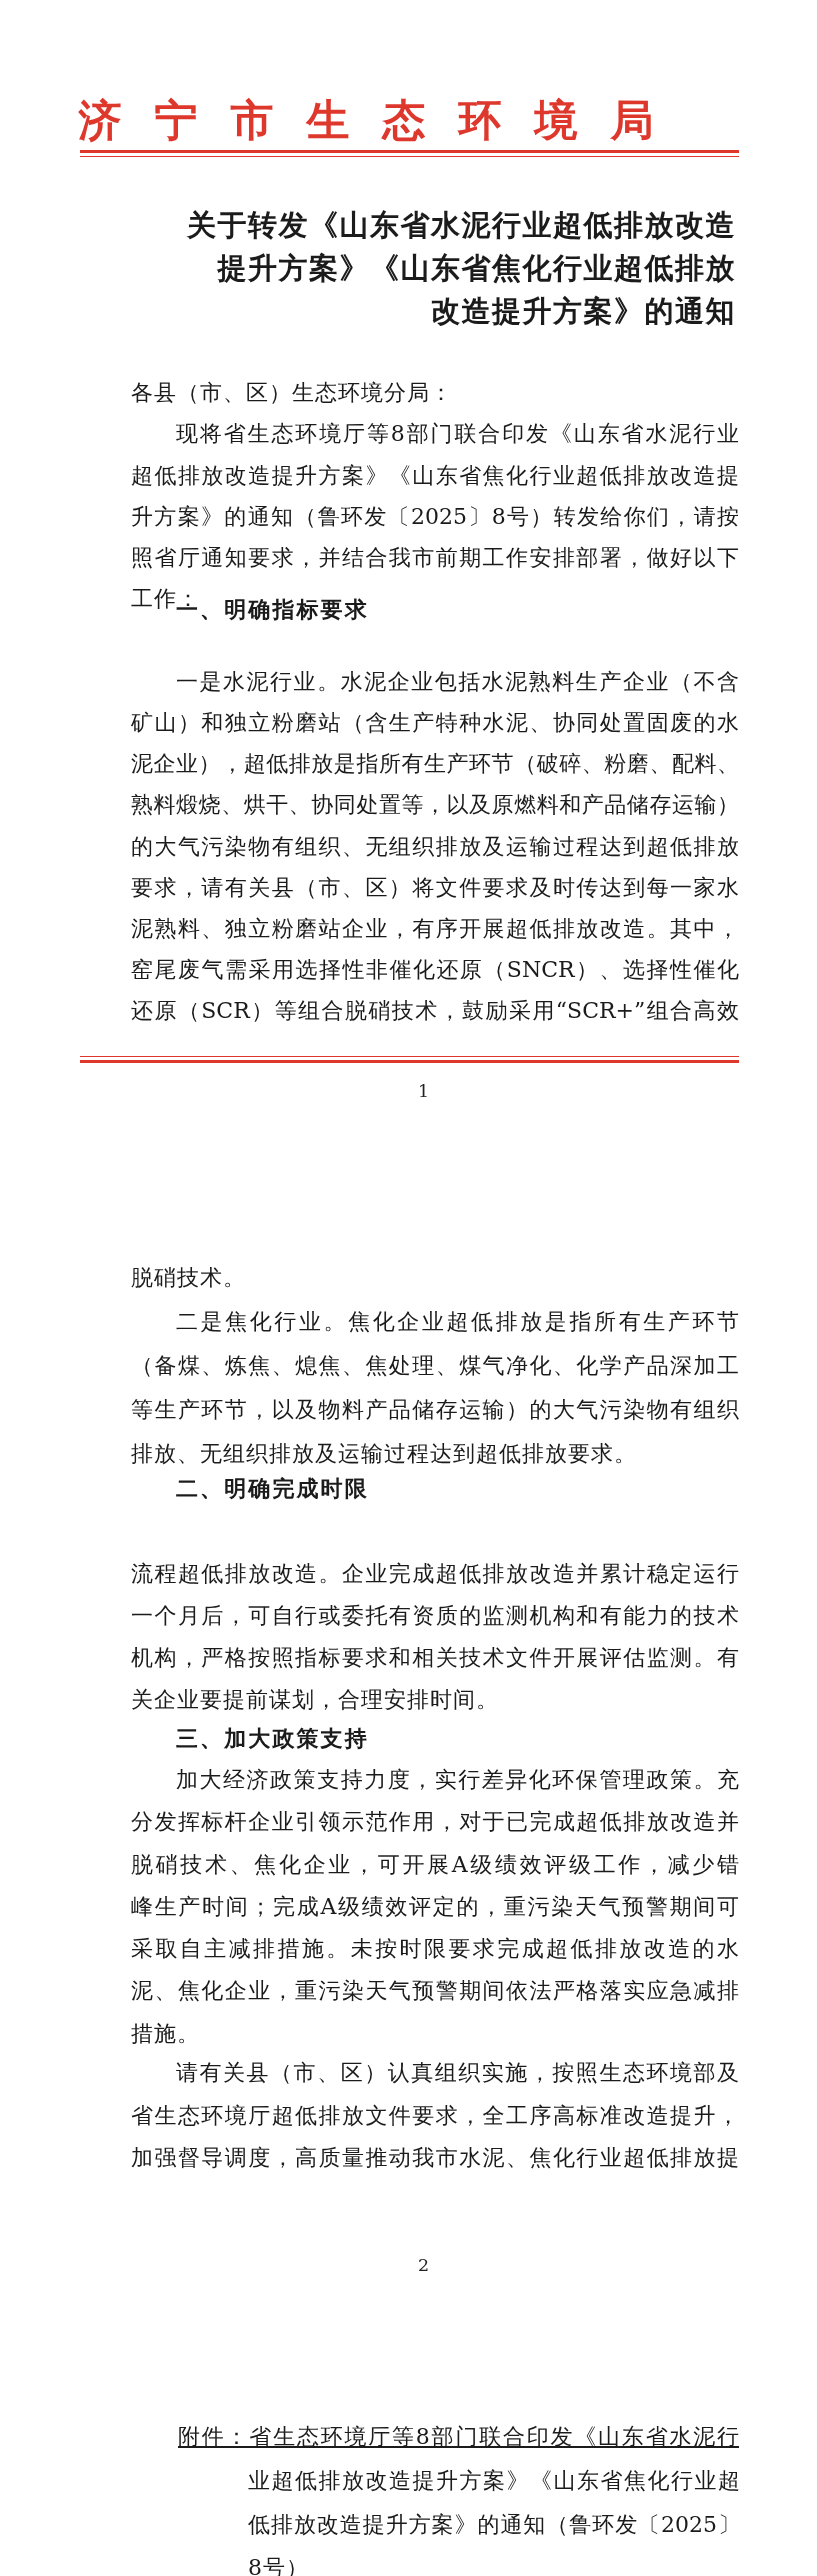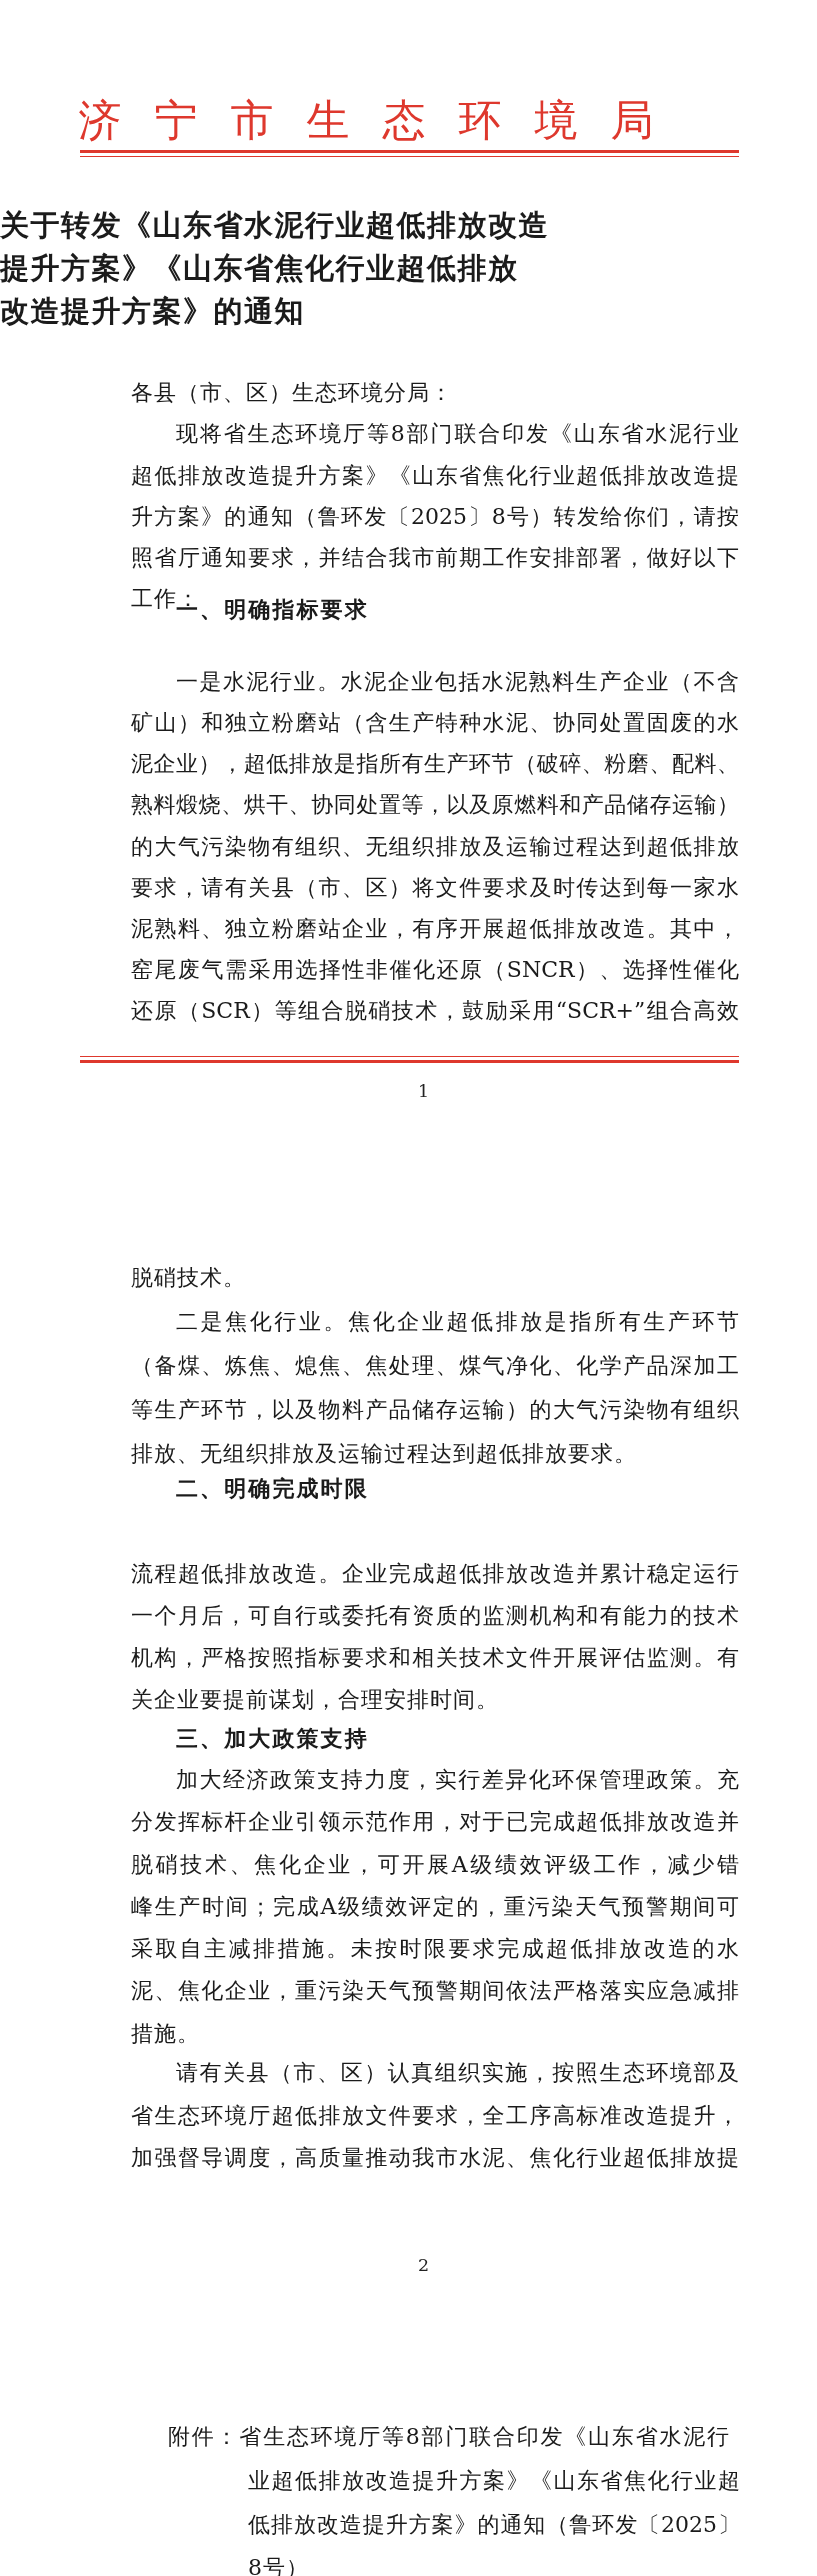--- a/index.html
+++ b/index.html
@@ -1,34 +1,34 @@
 <!DOCTYPE html>
 <html style="font-size:8.2px"><head>
 <meta charset="utf-8">
 <style>
   html,body{margin:0;padding:0;background:#ffffff;}
   #scan{position:relative;width:818px;height:3468px;background:#ffffff;overflow:hidden;
         font-family:"DejaVu Serif","Liberation Serif",serif;color:#1b1b1b;}
   
   .agency{position:absolute;top:92px;left:0;width:732px;text-align:center;
-          font-size:43px;font-weight:400;color:#de382d;letter-spacing:33px;padding-left:33px;
+          font-size:43px;font-weight:700;color:#de382d;letter-spacing:33px;padding-left:33px;
           box-sizing:border-box;white-space:nowrap;}
   .rule{position:absolute;left:80px;width:659px;background:#de382d;}
   .rule.thick{height:3.1px;}
   .rule.thin{height:1px;}
   
-  .title-ln{position:absolute;left:0;width:720px;text-align:left;font-size:29px;
+  .title-ln{position:absolute;left:16px;width:720px;text-align:right;font-size:29px;
             font-weight:700;letter-spacing:1.5px;line-height:32px;white-space:nowrap;}
   
   .ln{position:absolute;left:131px;width:608px;font-size:22px;line-height:24px;
       letter-spacing:1px;white-space:nowrap;}
   .fill{white-space:normal;text-align:justify;text-align-last:justify;letter-spacing:0;}
   .ind{text-indent:45px;}
   .hd{font-family:"DejaVu Sans","Liberation Sans",sans-serif;font-weight:700;letter-spacing:2.1px;}
-  .att1{left:168px;width:561px;}
+  .att1{left:178px;width:561px;text-decoration:underline;}
   .att2{left:248px;width:492px;}
   .att4{left:248px;}
   .pagenum{position:absolute;font-size:17.5px;line-height:20.6px;color:#222;}
 </style>
 </head>
 <body>
 
 <div id="scan">
 
   <div class="agency">济宁市生态环境局</div>

